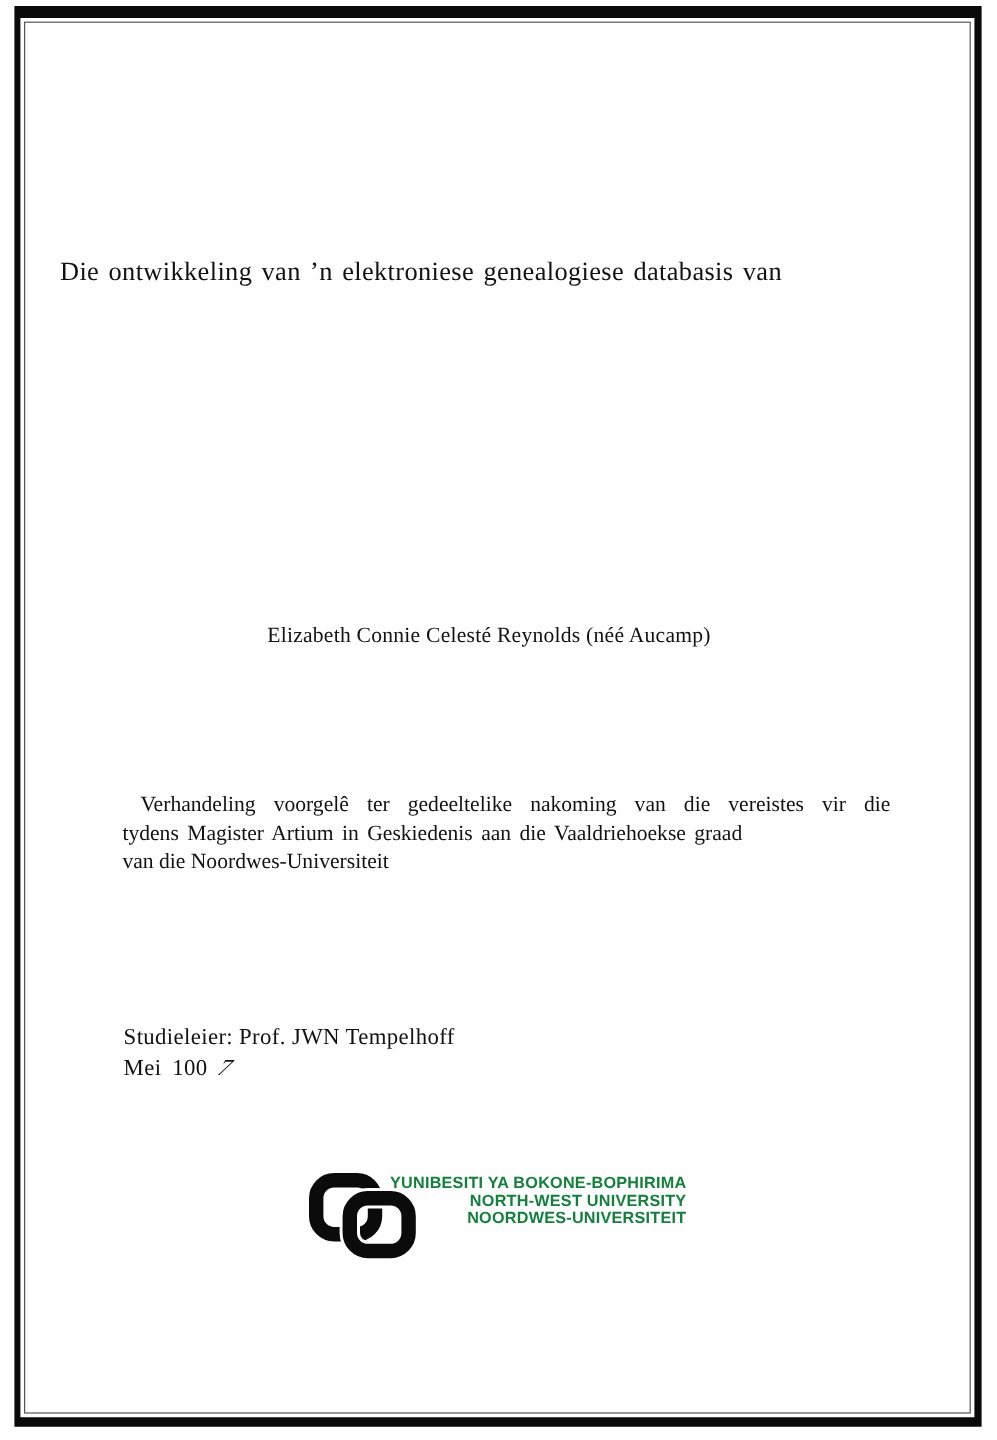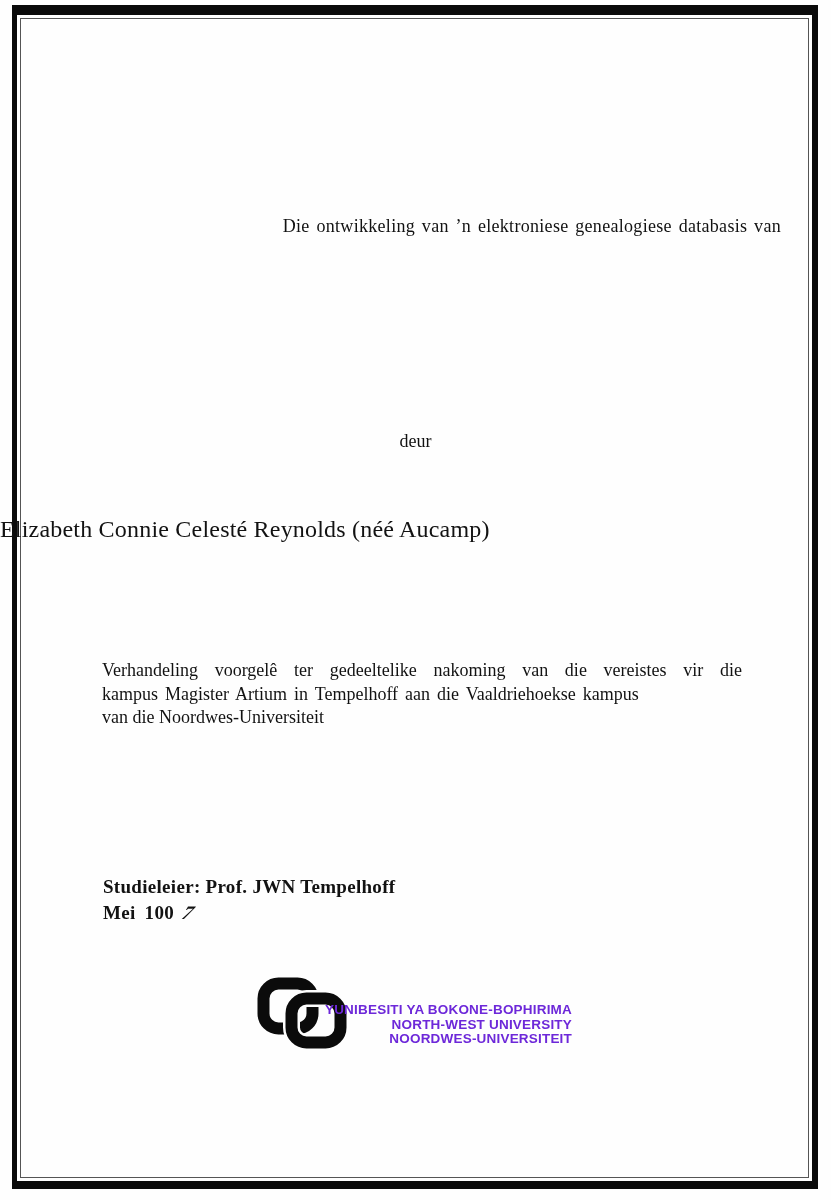--- a/index.html
+++ b/index.html
@@ -28,64 +28,65 @@
   .frame-thin {
     position: absolute;
     top: 18px; left: 20px; right: 22px; bottom: 22px;
     border: 1.6px solid #555;
     pointer-events: none;
   }
 
   .thesis-title {
     position: absolute;
     top: 206px; left: 50px; right: 50px;
-    text-align: right;
-    font-size: 18px;
+    text-align: left;
+    font-size: 22px;
     line-height: 40px;
     letter-spacing: 0.3px;
     word-spacing: 2px;
   }
 
   .byline {
     position: absolute;
     top: 428px; left: 0; right: 0;
     text-align: center;
     font-size: 18px;
     line-height: 26px;
   }
 
   .author {
     position: absolute;
     top: 514px; left: 0; right: 16px;
-    font-size: 24px;
+    text-align: center;
+    font-size: 18px;
     line-height: 30px;
     letter-spacing: 0.2px;
   }
 
   .submission {
     position: absolute;
     top: 659px; left: 102px;
     width: 640px;
     font-size: 18px;
     line-height: 23.5px;
   }
   .submission .just {
     text-align: justify;
     text-align-last: justify;
+    margin-left: 15px;
   }
   .submission .wide { word-spacing: 2.5px; }
   .degree-italic { }
 
   .supervisor-block {
     position: absolute;
-    top: 874px; left: 103px;
+    top: 852px; left: 103px;
     font-size: 19px;
     line-height: 25.5px;
     letter-spacing: 0.3px;
-    font-weight: bold;
   }
   .date-line { word-spacing: 4px; }
   .skewed-seven {
     display: inline-block;
     transform: skewX(-30deg) translateX(2px);
     transform-origin: 50% 100%;
   }
 
   .logo-mark {
     position: absolute;
@@ -95,44 +96,42 @@
   .logo-text {
     position: absolute;
     top: 979px; left: 320px;
     width: 252px;
     text-align: right;
     font-family: "Liberation Sans", "DejaVu Sans", sans-serif;
     font-weight: 700;
     font-size: 13.5px;
     line-height: 14.5px;
     letter-spacing: 0.2px;
-    color: #6d28d9;
+    color: #15803d;
     white-space: nowrap;
-    margin-top: 24px;
   }
 </style>
 </head>
 <body>
 
 <div class="page">
 
   <div class="frame-thick"></div>
   <div class="frame-thin"></div>
 
   <div class="thesis-title">
     <div>Die ontwikkeling van ’n elektroniese genealogiese databasis van</div>
   </div>
 
-  <div class="byline">deur</div>
 
   <div class="author">Elizabeth Connie Celesté Reynolds (néé Aucamp)</div>
 
   <div class="submission">
     <div class="just">Verhandeling voorgelê ter gedeeltelike nakoming van die vereistes vir die</div>
-    <div class="wide"><span>kampus </span><span class="degree-italic">Magister Artium</span><span> in Tempelhoff aan die Vaaldriehoekse kampus</span></div>
+    <div class="wide"><span>tydens </span><span class="degree-italic">Magister Artium</span><span> in Geskiedenis aan die Vaaldriehoekse graad</span></div>
     <div>van die Noordwes-Universiteit</div>
   </div>
 
   <div class="supervisor-block">
     <div>Studieleier: Prof. JWN Tempelhoff</div>
     <div class="date-line"><span>Mei 100</span><span class="skewed-seven">7</span></div>
   </div>
 
   <svg class="logo-mark" viewBox="0 0 90 73" xmlns="http://www.w3.org/2000/svg" aria-hidden="true">
 

